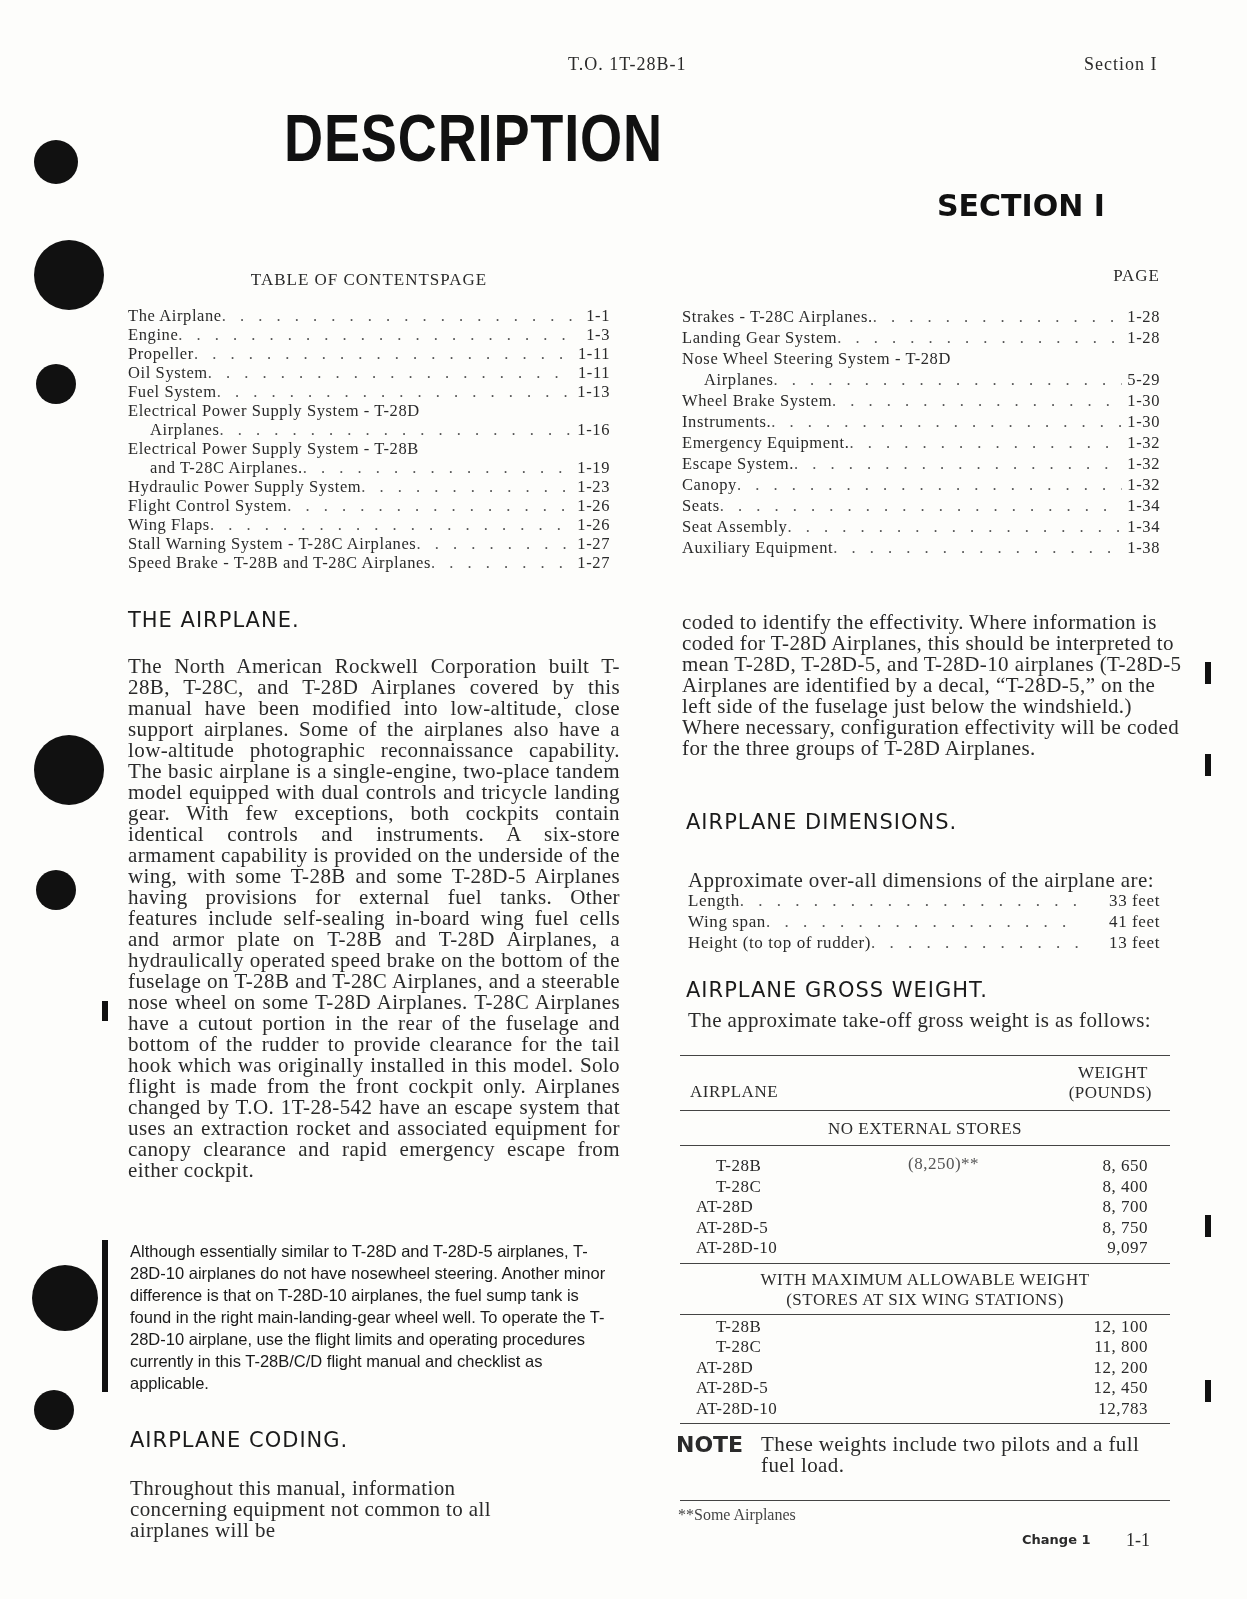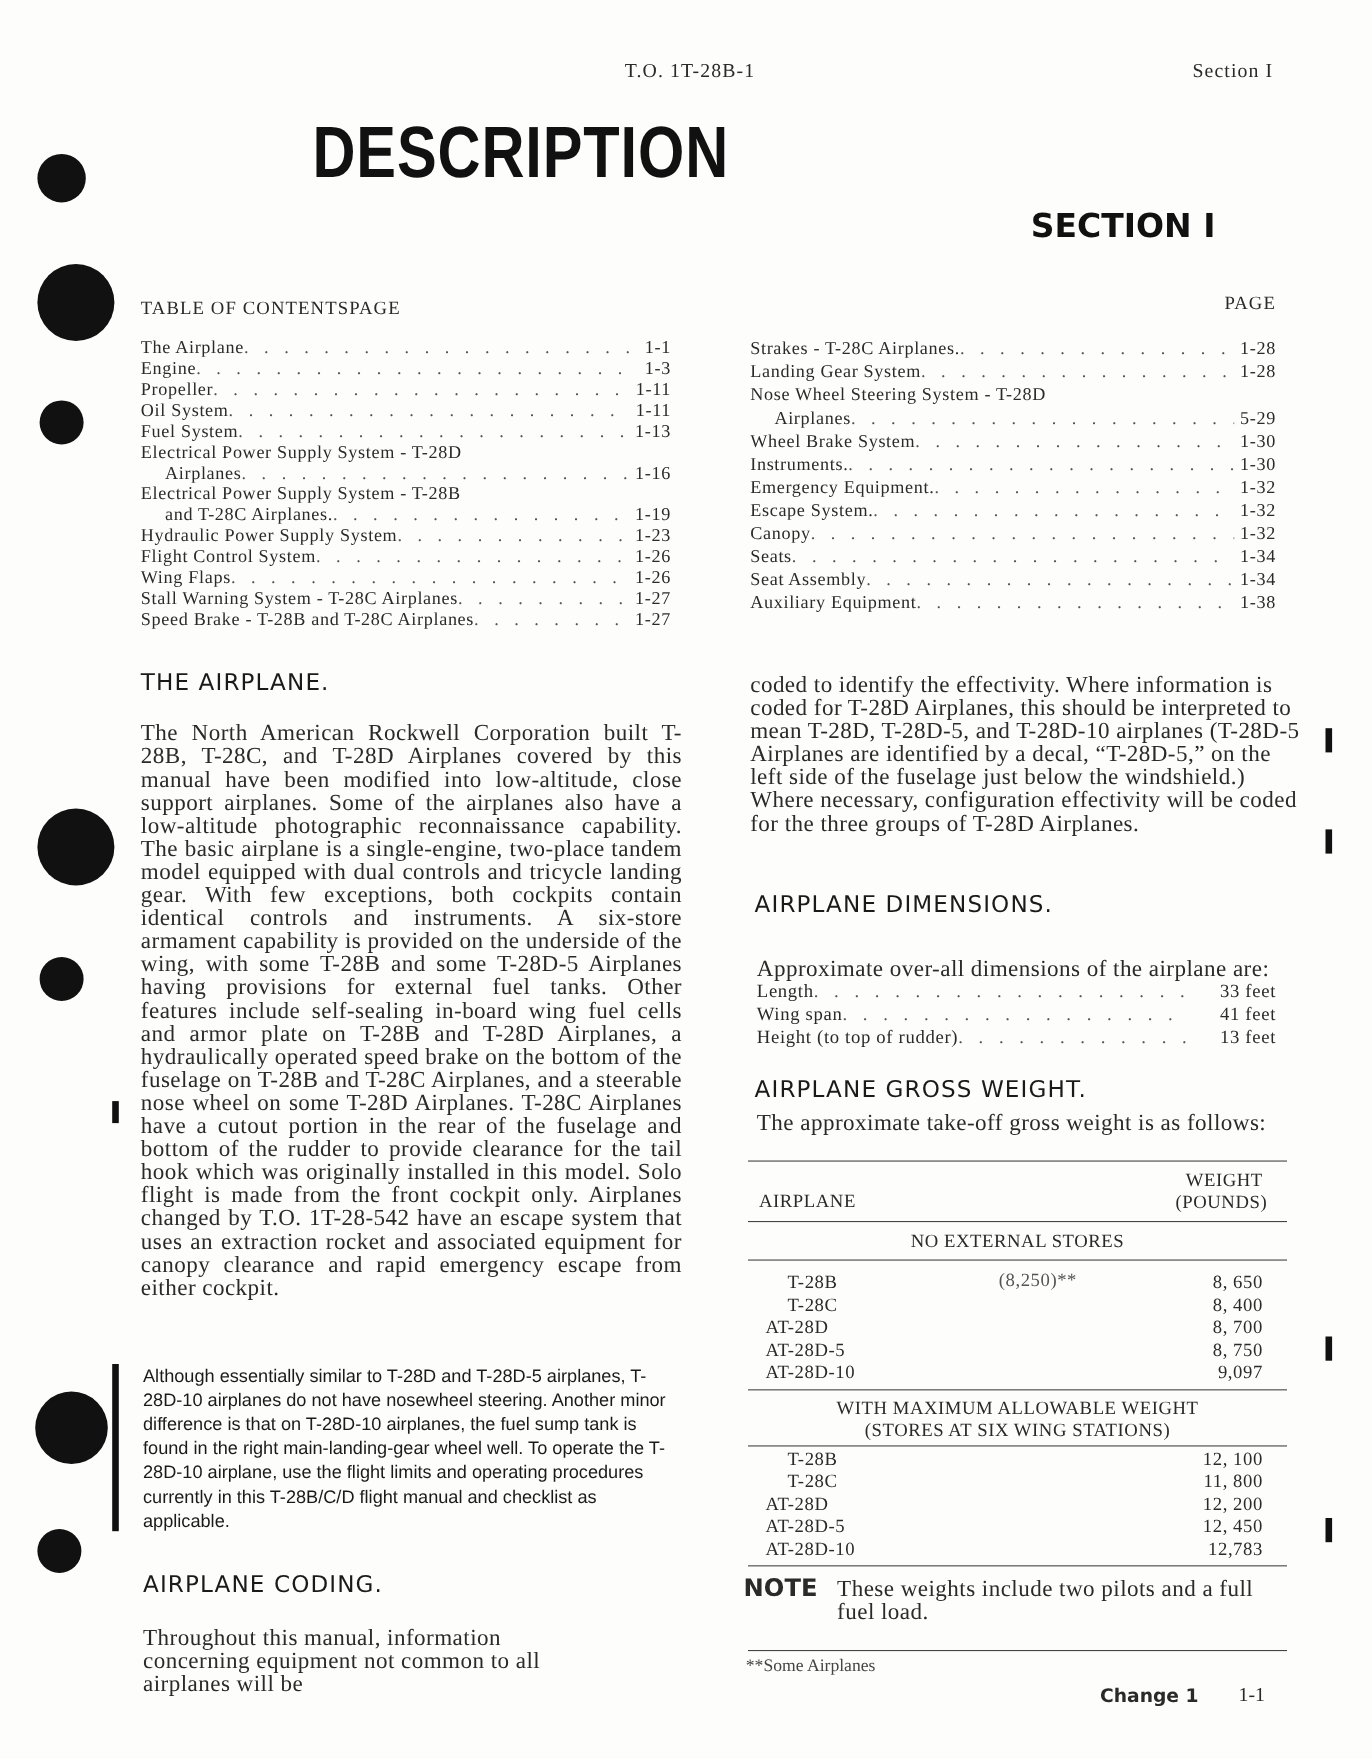--- a/index.html
+++ b/index.html
@@ -35,21 +35,21 @@
 <div class="hole" style="left:32px;top:1265px;width:66px;height:66px;"></div>
 <div class="hole" style="left:34px;top:1390px;width:40px;height:40px;"></div>
 
 <div class="abs hdr" style="left:568px;top:54px;">T.O. 1T-28B-1</div>
 <div class="abs hdr" style="left:1084px;top:54px;">Section I</div>
 
 <div class="abs title" style="left:284px;top:100px;">DESCRIPTION</div>
 <div class="abs section-title" style="left:937px;top:188px;">SECTION I</div>
 
 <div class="abs" style="left:128px;top:270px;width:482px;">
-  <div style="display:flex;justify-content:flex-start;" class="toc-head">
+  <div style="display:flex;justify-content:center;" class="toc-head">
     <span>TABLE OF CONTENTS</span>
     <span>PAGE</span>
   </div>
   <div class="toc" style="margin-top:16px;" id="toc-left">
       <div class="row">
         <span class="lbl">The Airplane</span>
         <span class="dots"> . . . . . . . . . . . . . . . . . . . . . . . . . . . . . . . . . . . . . . . . . . . . . . . . . . . . . . . . . . . .</span>
         <span class="pg">1-1</span>
       </div>
       <div class="row">
@@ -285,14 +285,14 @@
 <div class="bar" style="left:1205px;top:1215px;height:22px;"></div>
 <div class="bar" style="left:1205px;top:1380px;height:22px;"></div>
 
 <div class="abs" style="left:676px;top:1432px;width:490px;">
   <span class="sans-b" style="font-size:22px;position:absolute;left:0;top:0;">NOTE</span>
   <div class="body" style="margin-left:85px;padding-top:2px;text-indent:0;">These weights include two pilots and a full fuel load.</div>
 </div>
 <div class="abs" style="left:680px;top:1500px;width:490px;border-top:1.5px solid #444;"></div>
 <div class="abs" style="left:678px;top:1506px;font-size:16px;color:#444;">**Some Airplanes</div>
 
-<div class="abs sans-b" style="left:1000px;top:1532px;font-size:17px;">Change 1</div>
+<div class="abs sans-b" style="left:1022px;top:1532px;font-size:13px;">Change 1</div>
 <div class="abs" style="left:1126px;top:1530px;font-size:18px;">1-1</div>
 
 </body></html>

